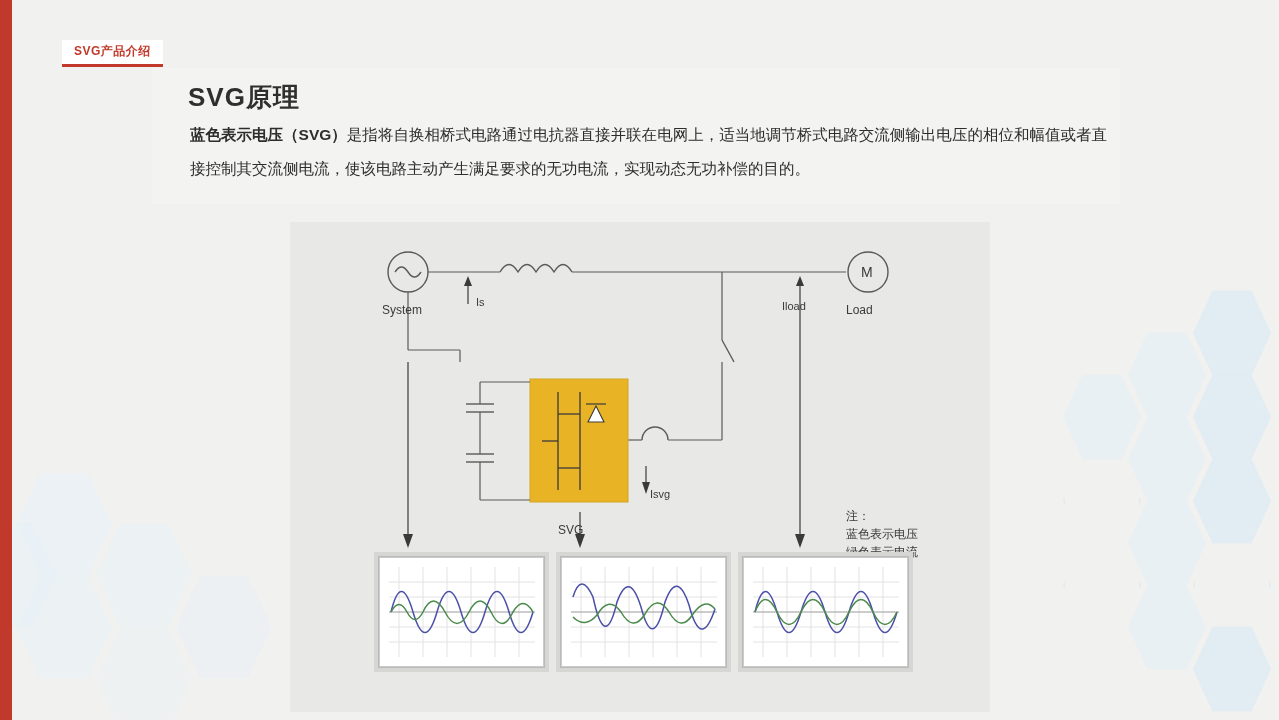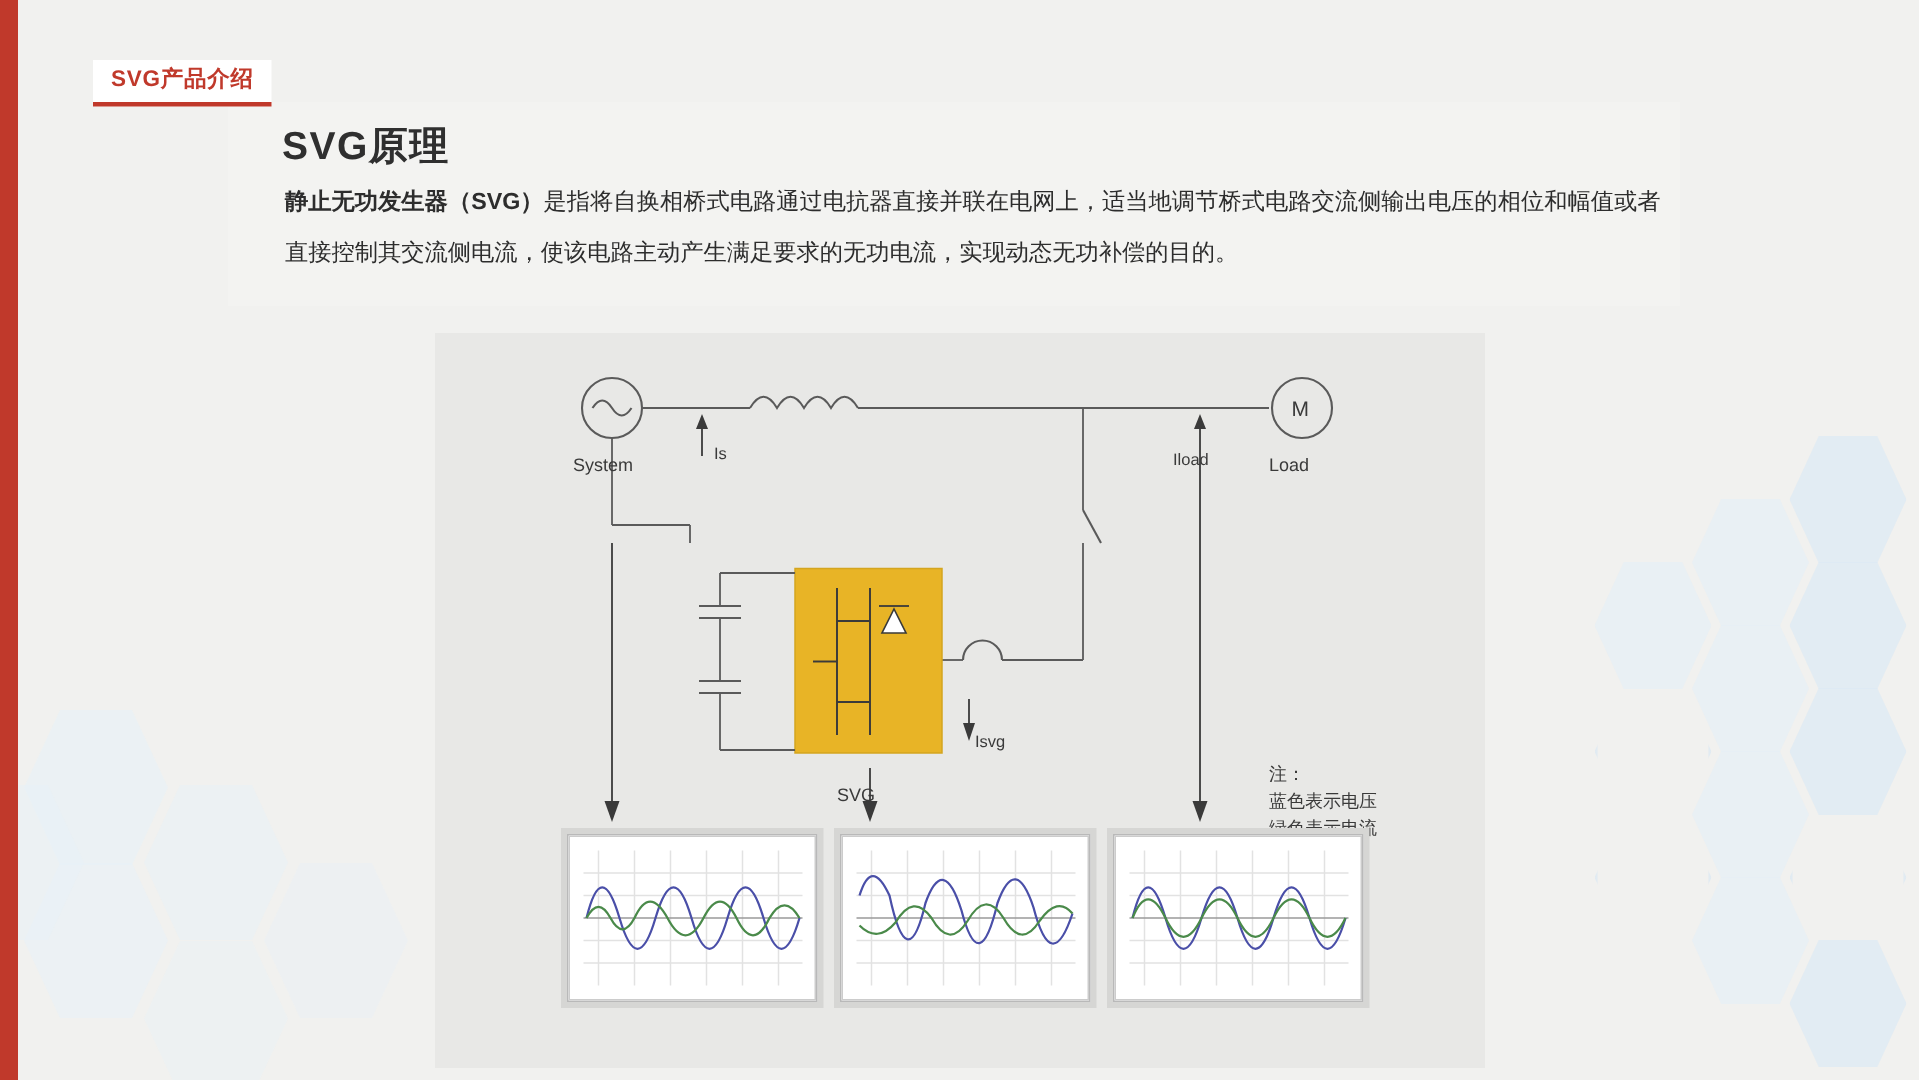--- a/index.html
+++ b/index.html
@@ -30,21 +30,21 @@
     position:absolute;left:0;top:0;width:12px;height:720px;
     background:#c0392b;z-index:3;
   }
   
   .section-tag{
     position:absolute;left:62px;top:40px;z-index:5;
     background:#ffffff;
     padding:5px 12px 6px 12px;
     border-bottom:3px solid #c0392b;
     color:#c0392b;
-    font-size:15px;
+    font-size:12px;
     font-weight:bold;
     letter-spacing:.5px;
     line-height:1.1;
   }
   
   .text-panel{
     position:absolute;left:152px;top:68px;width:968px;height:136px;
     background:#f3f3f1;
     z-index:2;
   }
@@ -102,21 +102,21 @@
   <div class="hex faint" style="left:-40px;top:520px;width:96px;height:110px;opacity:.5;"></div>
 </div>
 
 <div class="left-bar"></div>
 
 <div class="section-tag">SVG产品介绍</div>
 
 <div class="text-panel"></div>
 <div class="panel-title">SVG原理</div>
 <div class="panel-body">
-  <b>静止无功发生器（SVG）</b><span>是指将自换相桥式电路通过电抗器直接并联在电网上，适当地调节桥式电路交流侧输出电压的相位和幅值或者直接控制其交流侧电流，使该电路主动产生满足要求的无功电流，实现动态无功补偿的目的。</span>
+  <b>蓝色表示电压（SVG）</b><span>是指将自换相桥式电路通过电抗器直接并联在电网上，适当地调节桥式电路交流侧输出电压的相位和幅值或者直接控制其交流侧电流，使该电路主动产生满足要求的无功电流，实现动态无功补偿的目的。</span>
 </div>
 
 <div class="diagram-area">
   <svg class="diagram-svg" width="700" height="490" viewBox="0 0 700 490">
 
     <circle cx="118" cy="50" r="20" fill="none" stroke="#5a5a5a" stroke-width="1.4"></circle>
     <path d="M105 50 q6.5 -10 13 0 q6.5 10 13 0" fill="none" stroke="#5a5a5a" stroke-width="1.4"></path>
 
     <line x1="138" y1="50" x2="210" y2="50" stroke="#5a5a5a" stroke-width="1.2"></line>
 

